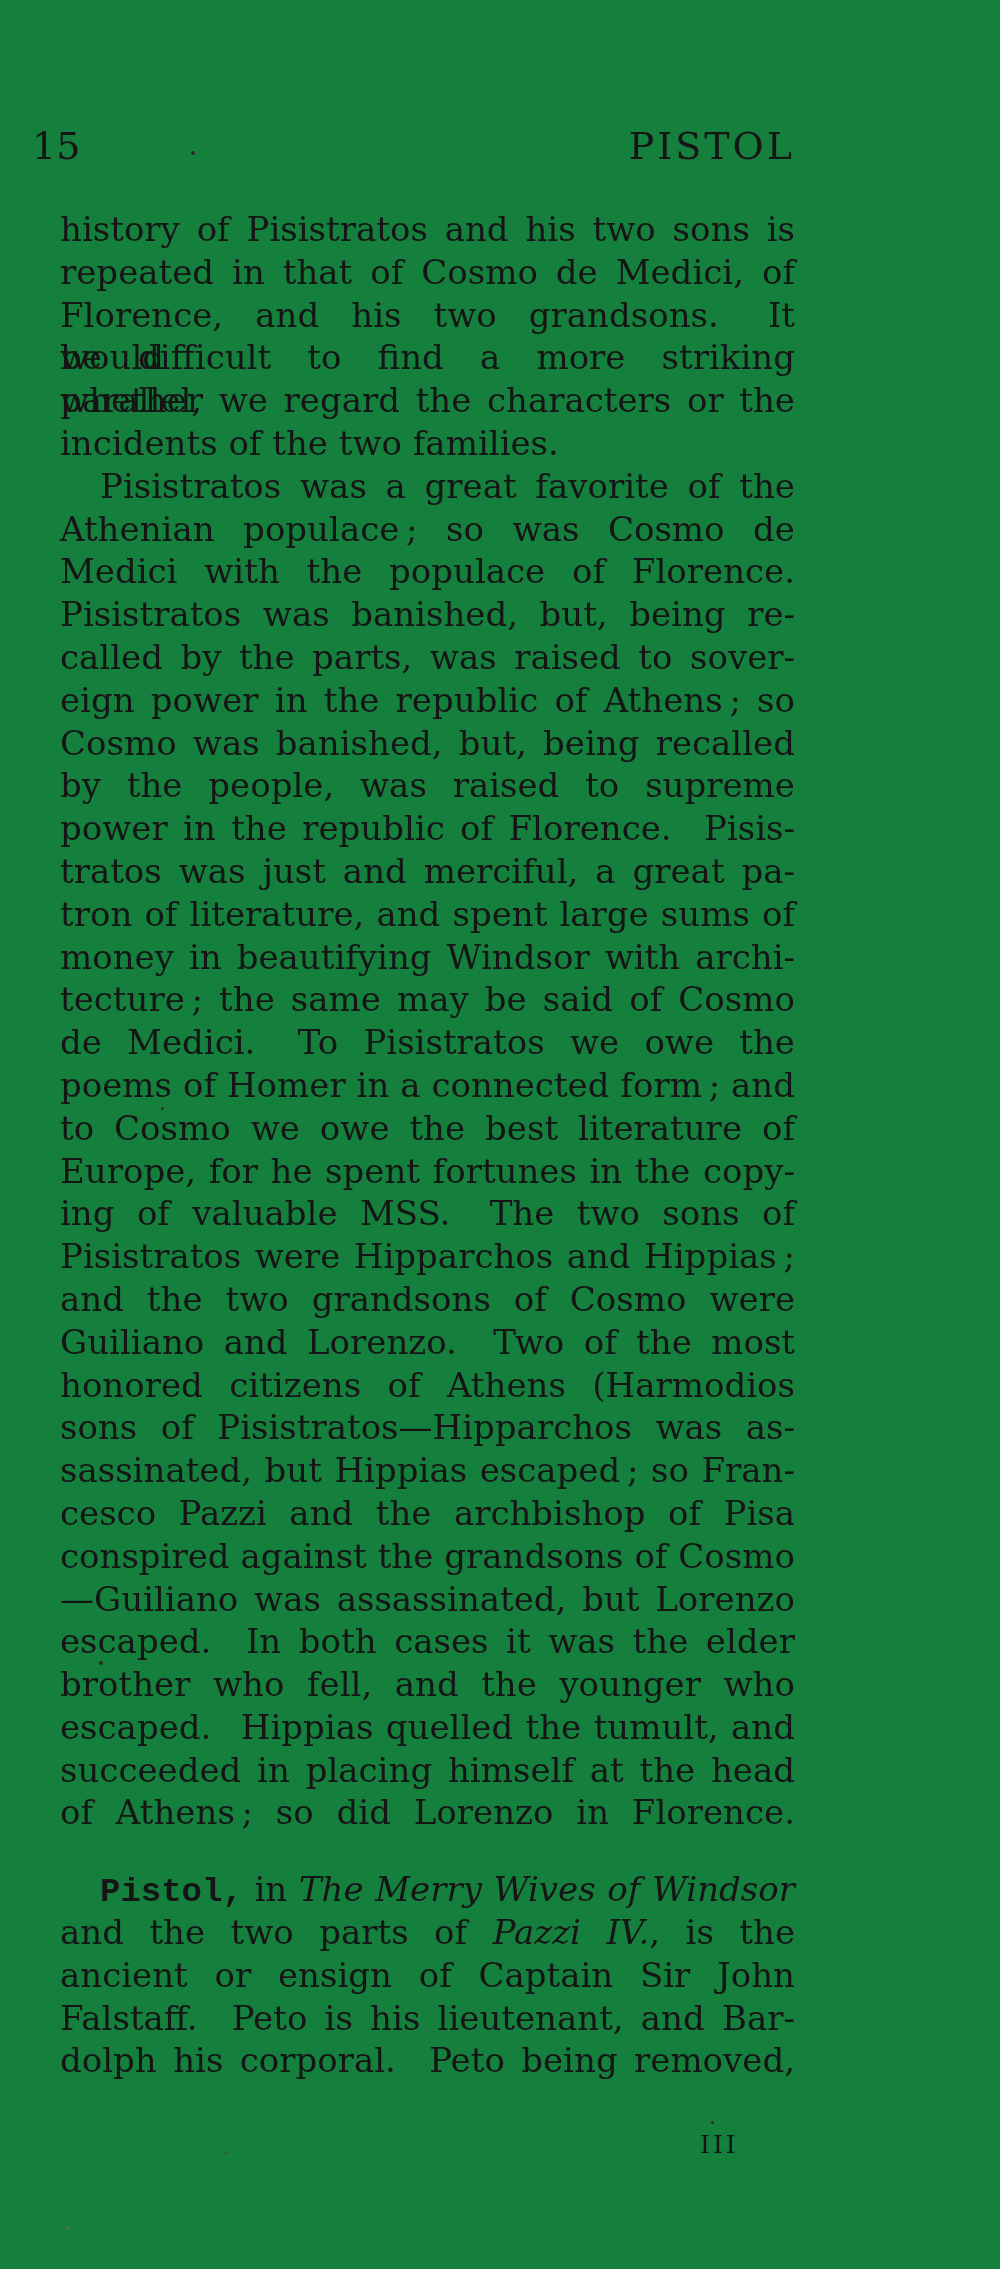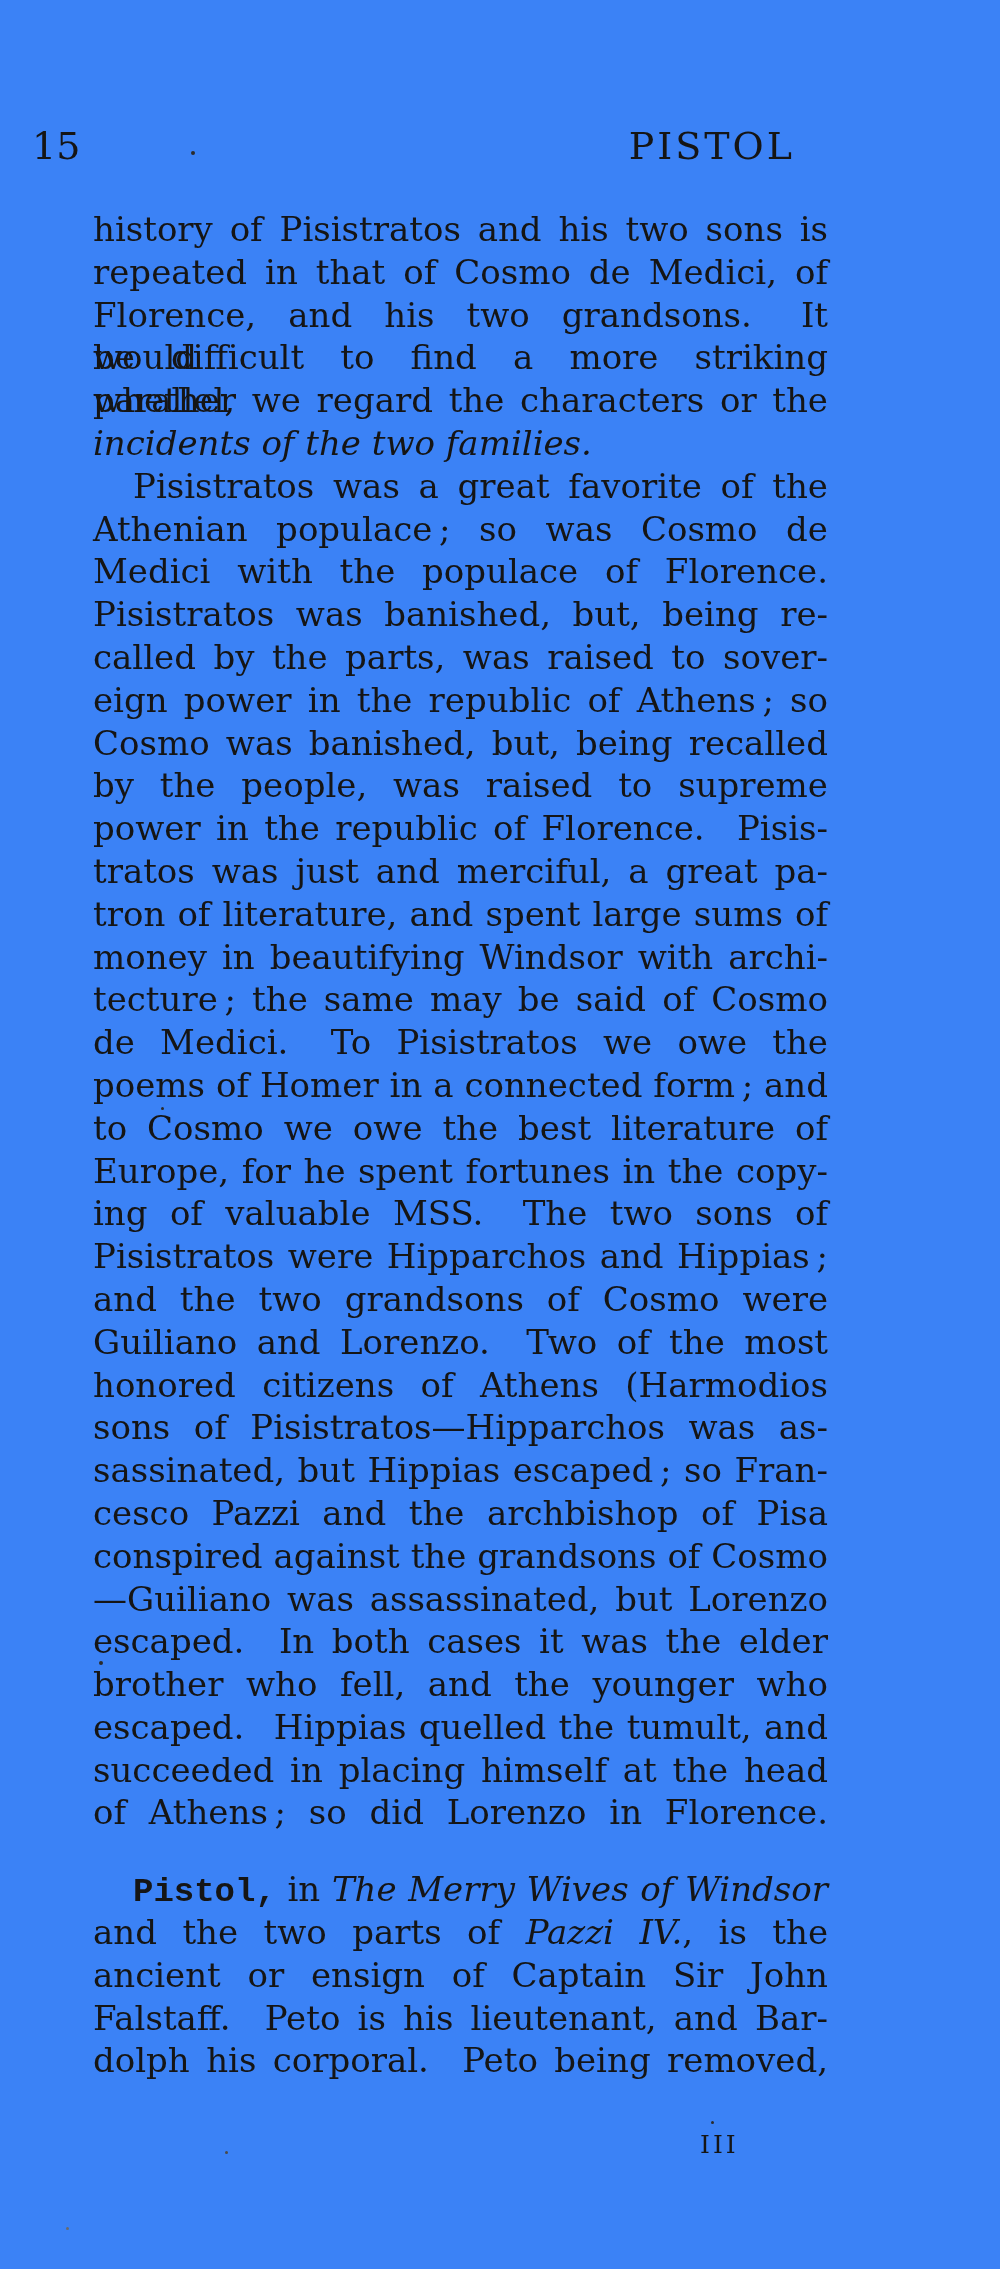--- a/index.html
+++ b/index.html
@@ -1,20 +1,20 @@
 <!DOCTYPE html>
 <html><head>
 <meta charset="utf-8">
 <style>
   html, body { margin: 0; padding: 0; background: #ffffff; }
   .page {
     position: relative;
     width: 1000px;
     height: 2269px;
-    background: #3b82f6;
+    background: #15803d;
     color: #151515;
     font-family: "DejaVu Serif", "Liberation Serif", serif;
     overflow: hidden;
   }
   
   .pagenum {
     position: absolute;
     left: 32px;
     top: 126px;
     font-size: 38px;
@@ -31,32 +31,31 @@
     letter-spacing: 3px;
   }
   
   .text-body {
     position: absolute;
     left: 60px;
     top: 208px;
     width: 735px;
     font-size: 34px;
     line-height: 42.8px;
-    margin-left: 33px;
   }
   .paragraph { margin: 0; }
   .paragraph.space-before { margin-top: 34px; }
   .line {
     text-align: justify;
     text-align-last: justify;
     white-space: normal;
     height: 42.8px;
     overflow: visible;
   }
-  .line.flush { text-align-last: left; font-style: italic; }
+  .line.flush { text-align-last: left; }
   .line.indent { padding-left: 40px; }
   .bold { font-weight: bold; font-family: Liberation Mono, monospace; }
   .italic { font-style: italic; }
   
   .signature {
     position: absolute;
     left: 700px;
     top: 2130px;
     font-size: 25px;
     letter-spacing: 3px;

